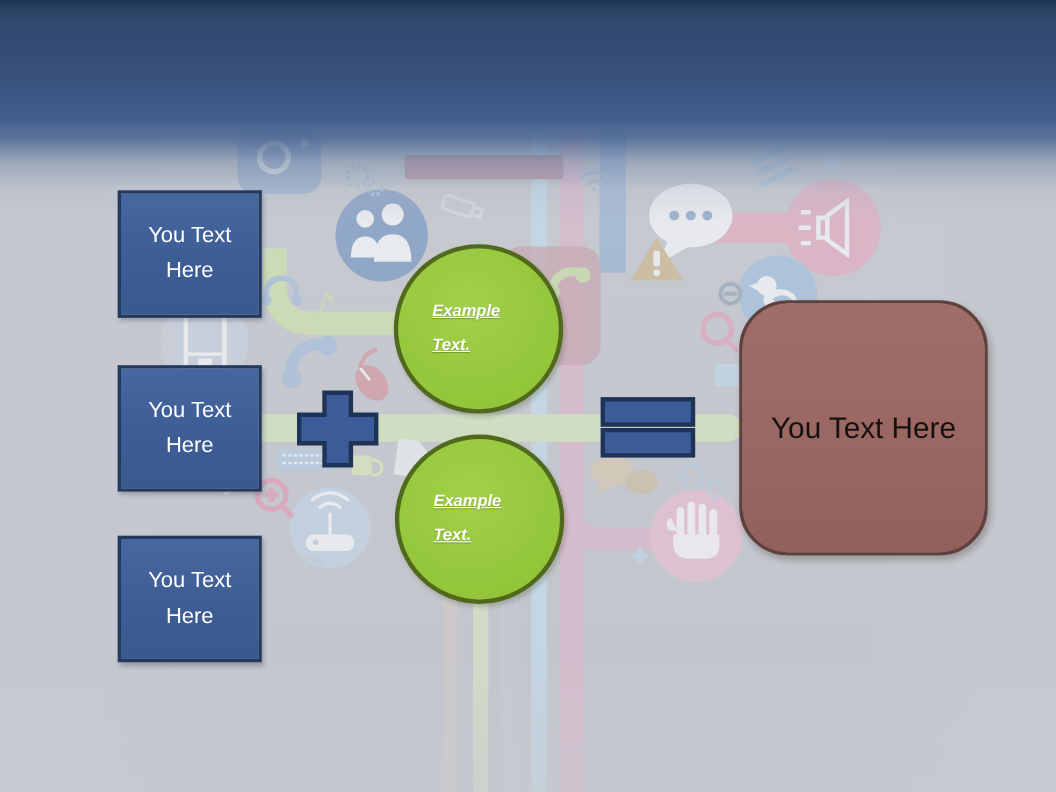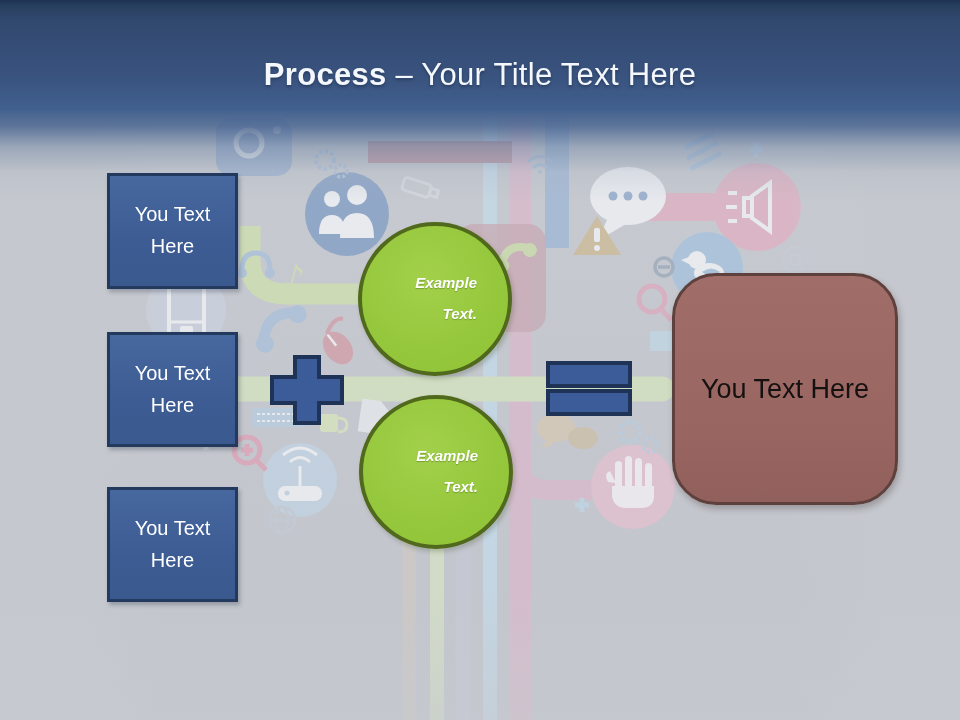--- a/index.html
+++ b/index.html
@@ -34,21 +34,21 @@
     border:3px solid #24395E;box-shadow:2px 3px 4px rgba(40,50,70,.30);
     display:flex;align-items:center;justify-content:center;
     color:#FFFFFF;font-size:20px;line-height:1.58;text-align:center;}
   .pbox span{display:block;width:102px;}
   #box1{top:173px;} #box2{top:332px;height:115px;} #box3{top:487px;height:115px;}
 
   .gcircle{position:absolute;width:154px;height:154px;box-sizing:border-box;border-radius:50%;
     background:radial-gradient(circle at 44% 36%,#A3D04B 0%,#96C83D 55%,#8FC235 100%);
     border:4px solid #50691C;box-shadow:2px 3px 4px rgba(60,70,40,.25);
     display:flex;align-items:center;justify-content:center;
-    color:#FFFFFF;font-size:15px;font-weight:bold;font-style:italic;line-height:2.05;text-align:right;}
+    color:#FFFFFF;font-size:15px;font-weight:bold;font-style:italic;line-height:2.05;text-align:left;text-decoration:underline;}
   .gcircle span{display:block;width:84px;text-shadow:0 1px 1px rgba(60,90,20,.4);}
   #circle1{left:358px;top:222px;} #circle2{left:359px;top:395px;}
 
   #ops{position:absolute;left:0;top:0;width:960px;height:720px;pointer-events:none;}
   #ops .op-shape{fill:#3B5C99;stroke:#1E3355;stroke-width:4;}
 
   #result{position:absolute;left:672px;top:273px;width:226px;height:232px;box-sizing:border-box;
     background:linear-gradient(180deg,#A06D68 0%,#986561 70%,#92605C 100%);
     border:3px solid #5E403D;border-radius:44px;box-shadow:2px 4px 6px rgba(60,45,45,.30);
     display:flex;align-items:center;justify-content:center;
@@ -246,21 +246,20 @@
       <path d="M206 438 v12 M200 444 h12" stroke="#D9DDE3"></path>
     </g>
   </svg>
 
   <div class="fade fade-left"></div>
   <div class="fade fade-right"></div>
   <div class="fade fade-bottom"></div>
 
   <div id="header"></div>
 
-  <h1 id="title"><span class="tb">Process</span><span class="tr"> – Your Title Text Here</span></h1>
 
   <svg id="ops" viewBox="0 0 960 720" xmlns="http://www.w3.org/2000/svg">
     <path class="op-shape" d="M295 357 h24 v20 h23 v26 h-23 v20 h-24 v-20 h-23 v-26 h23 Z"></path>
     <g>
       <rect class="op-shape" x="548" y="363" width="82" height="23"></rect>
       <rect class="op-shape" x="548" y="391" width="82" height="23"></rect>
     </g>
   </svg>
 
   <div class="pbox" id="box1">

